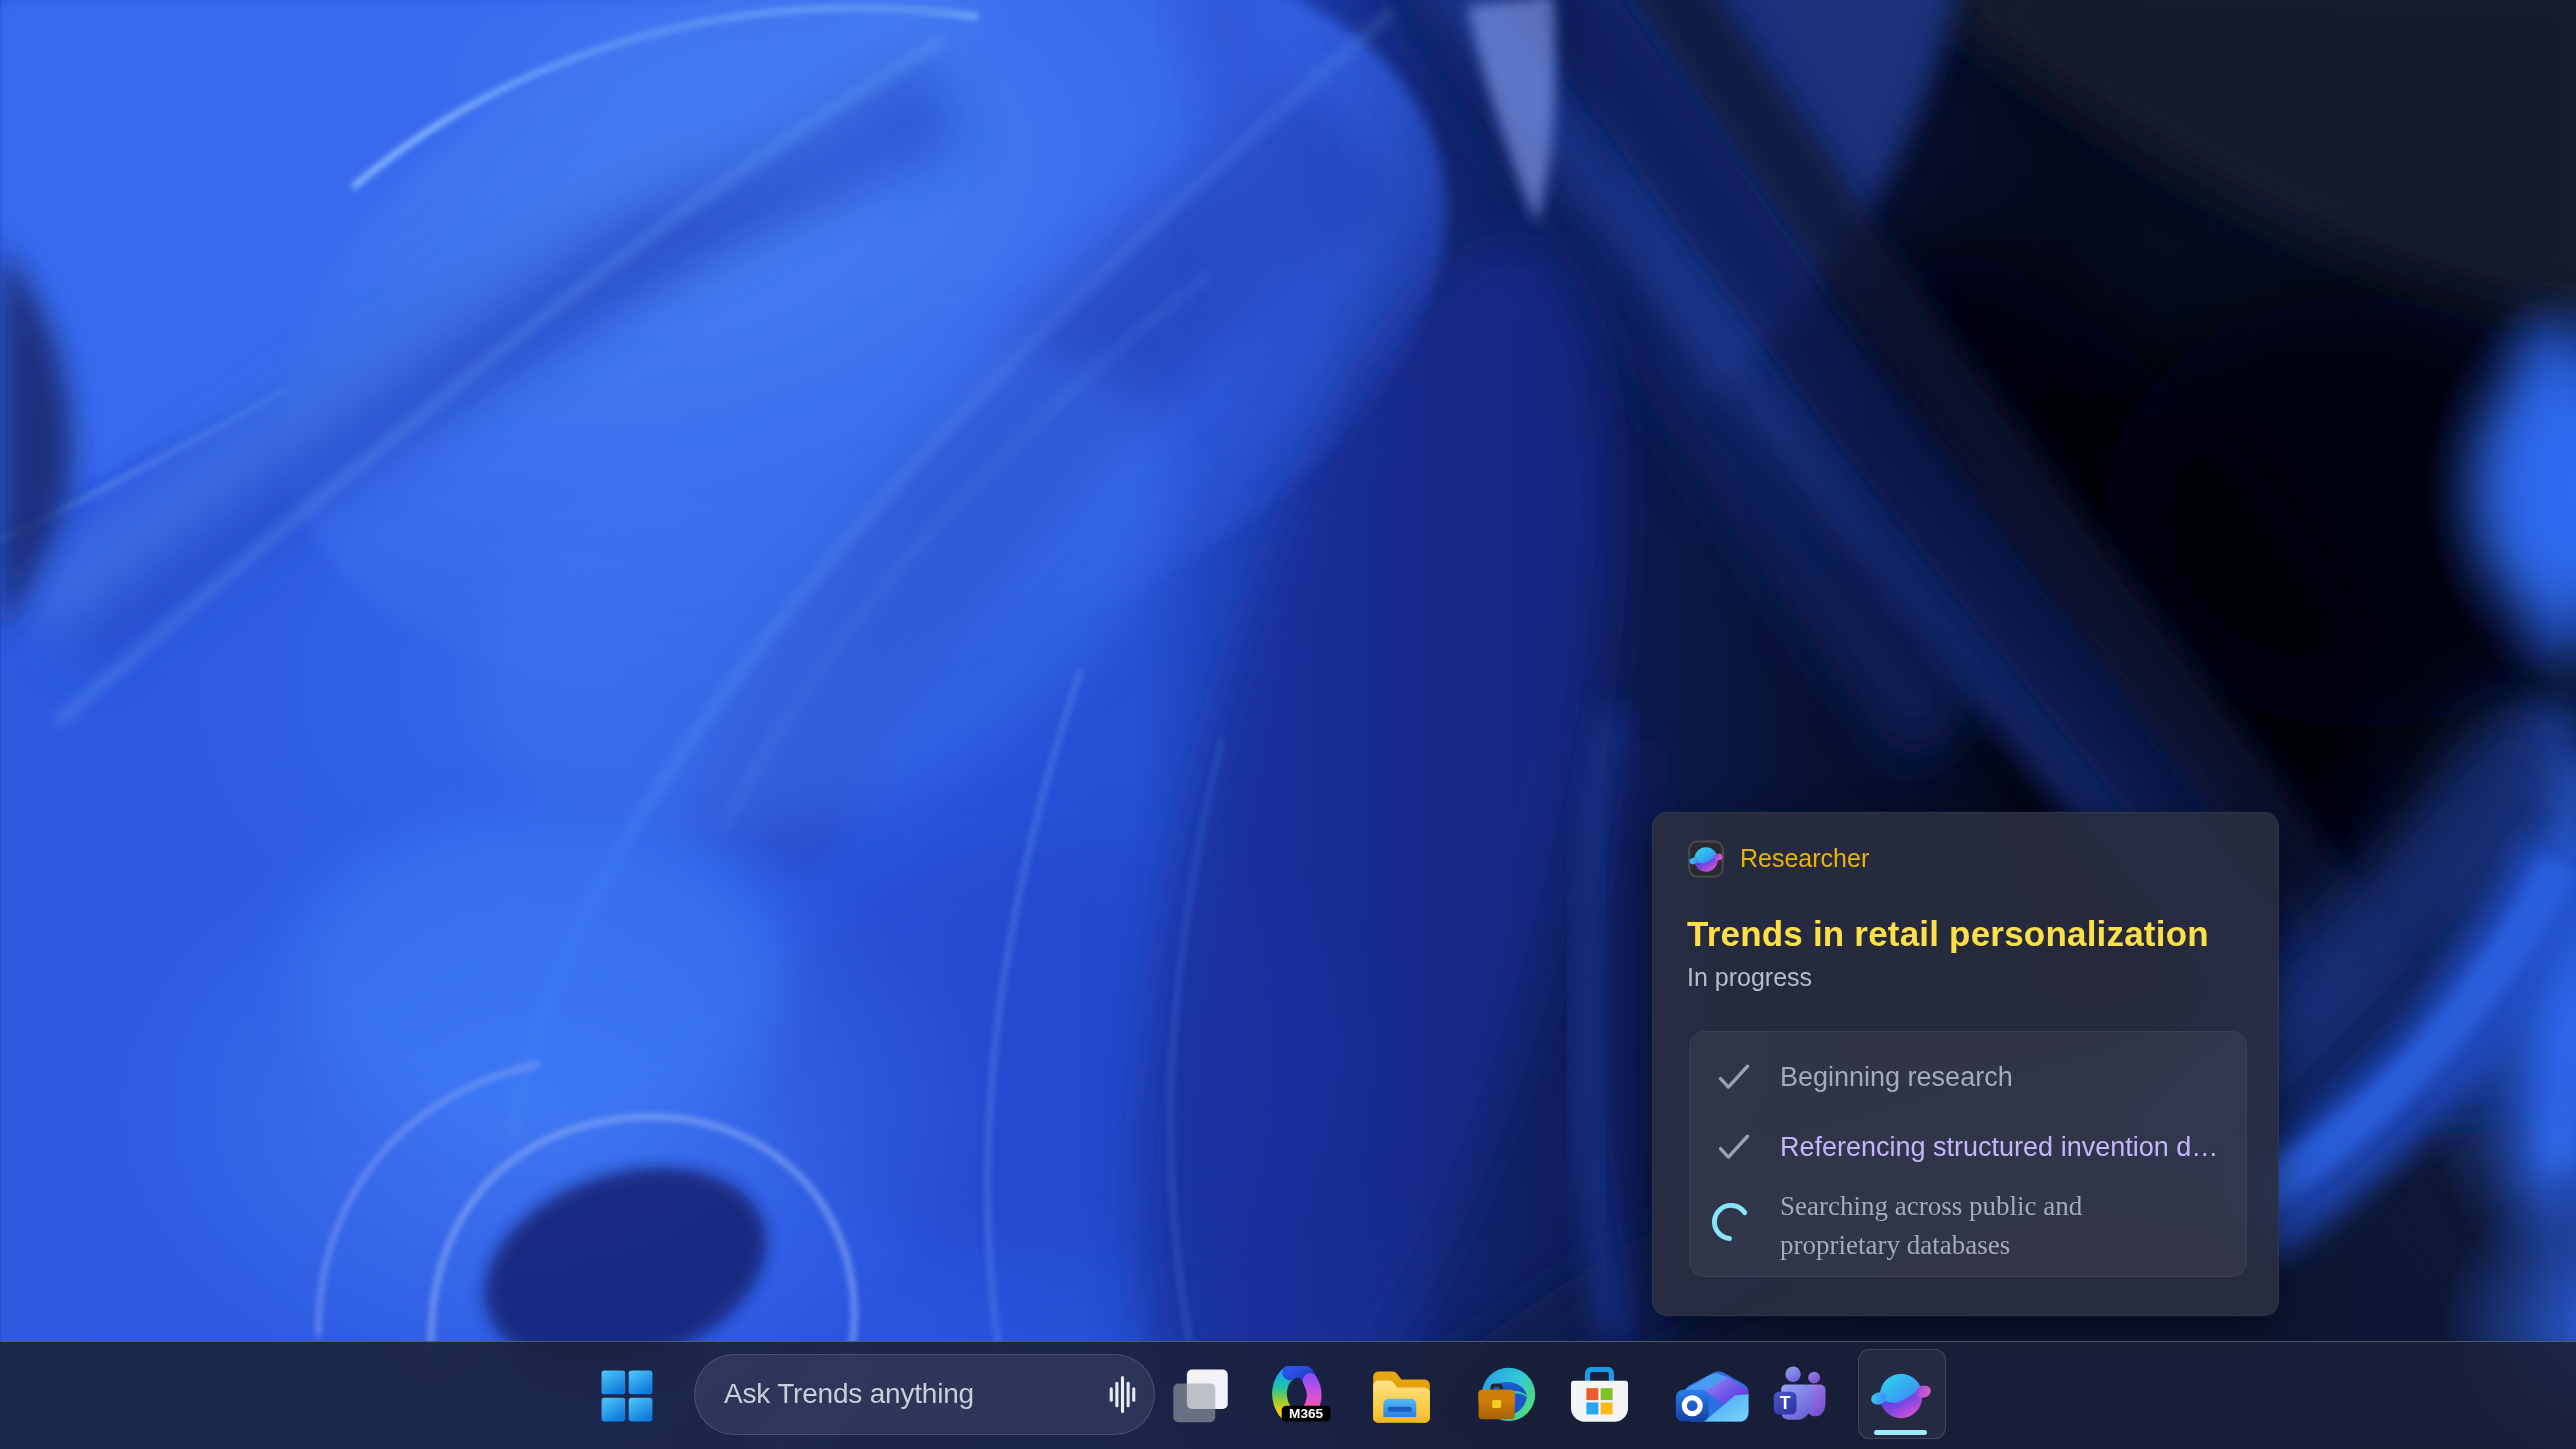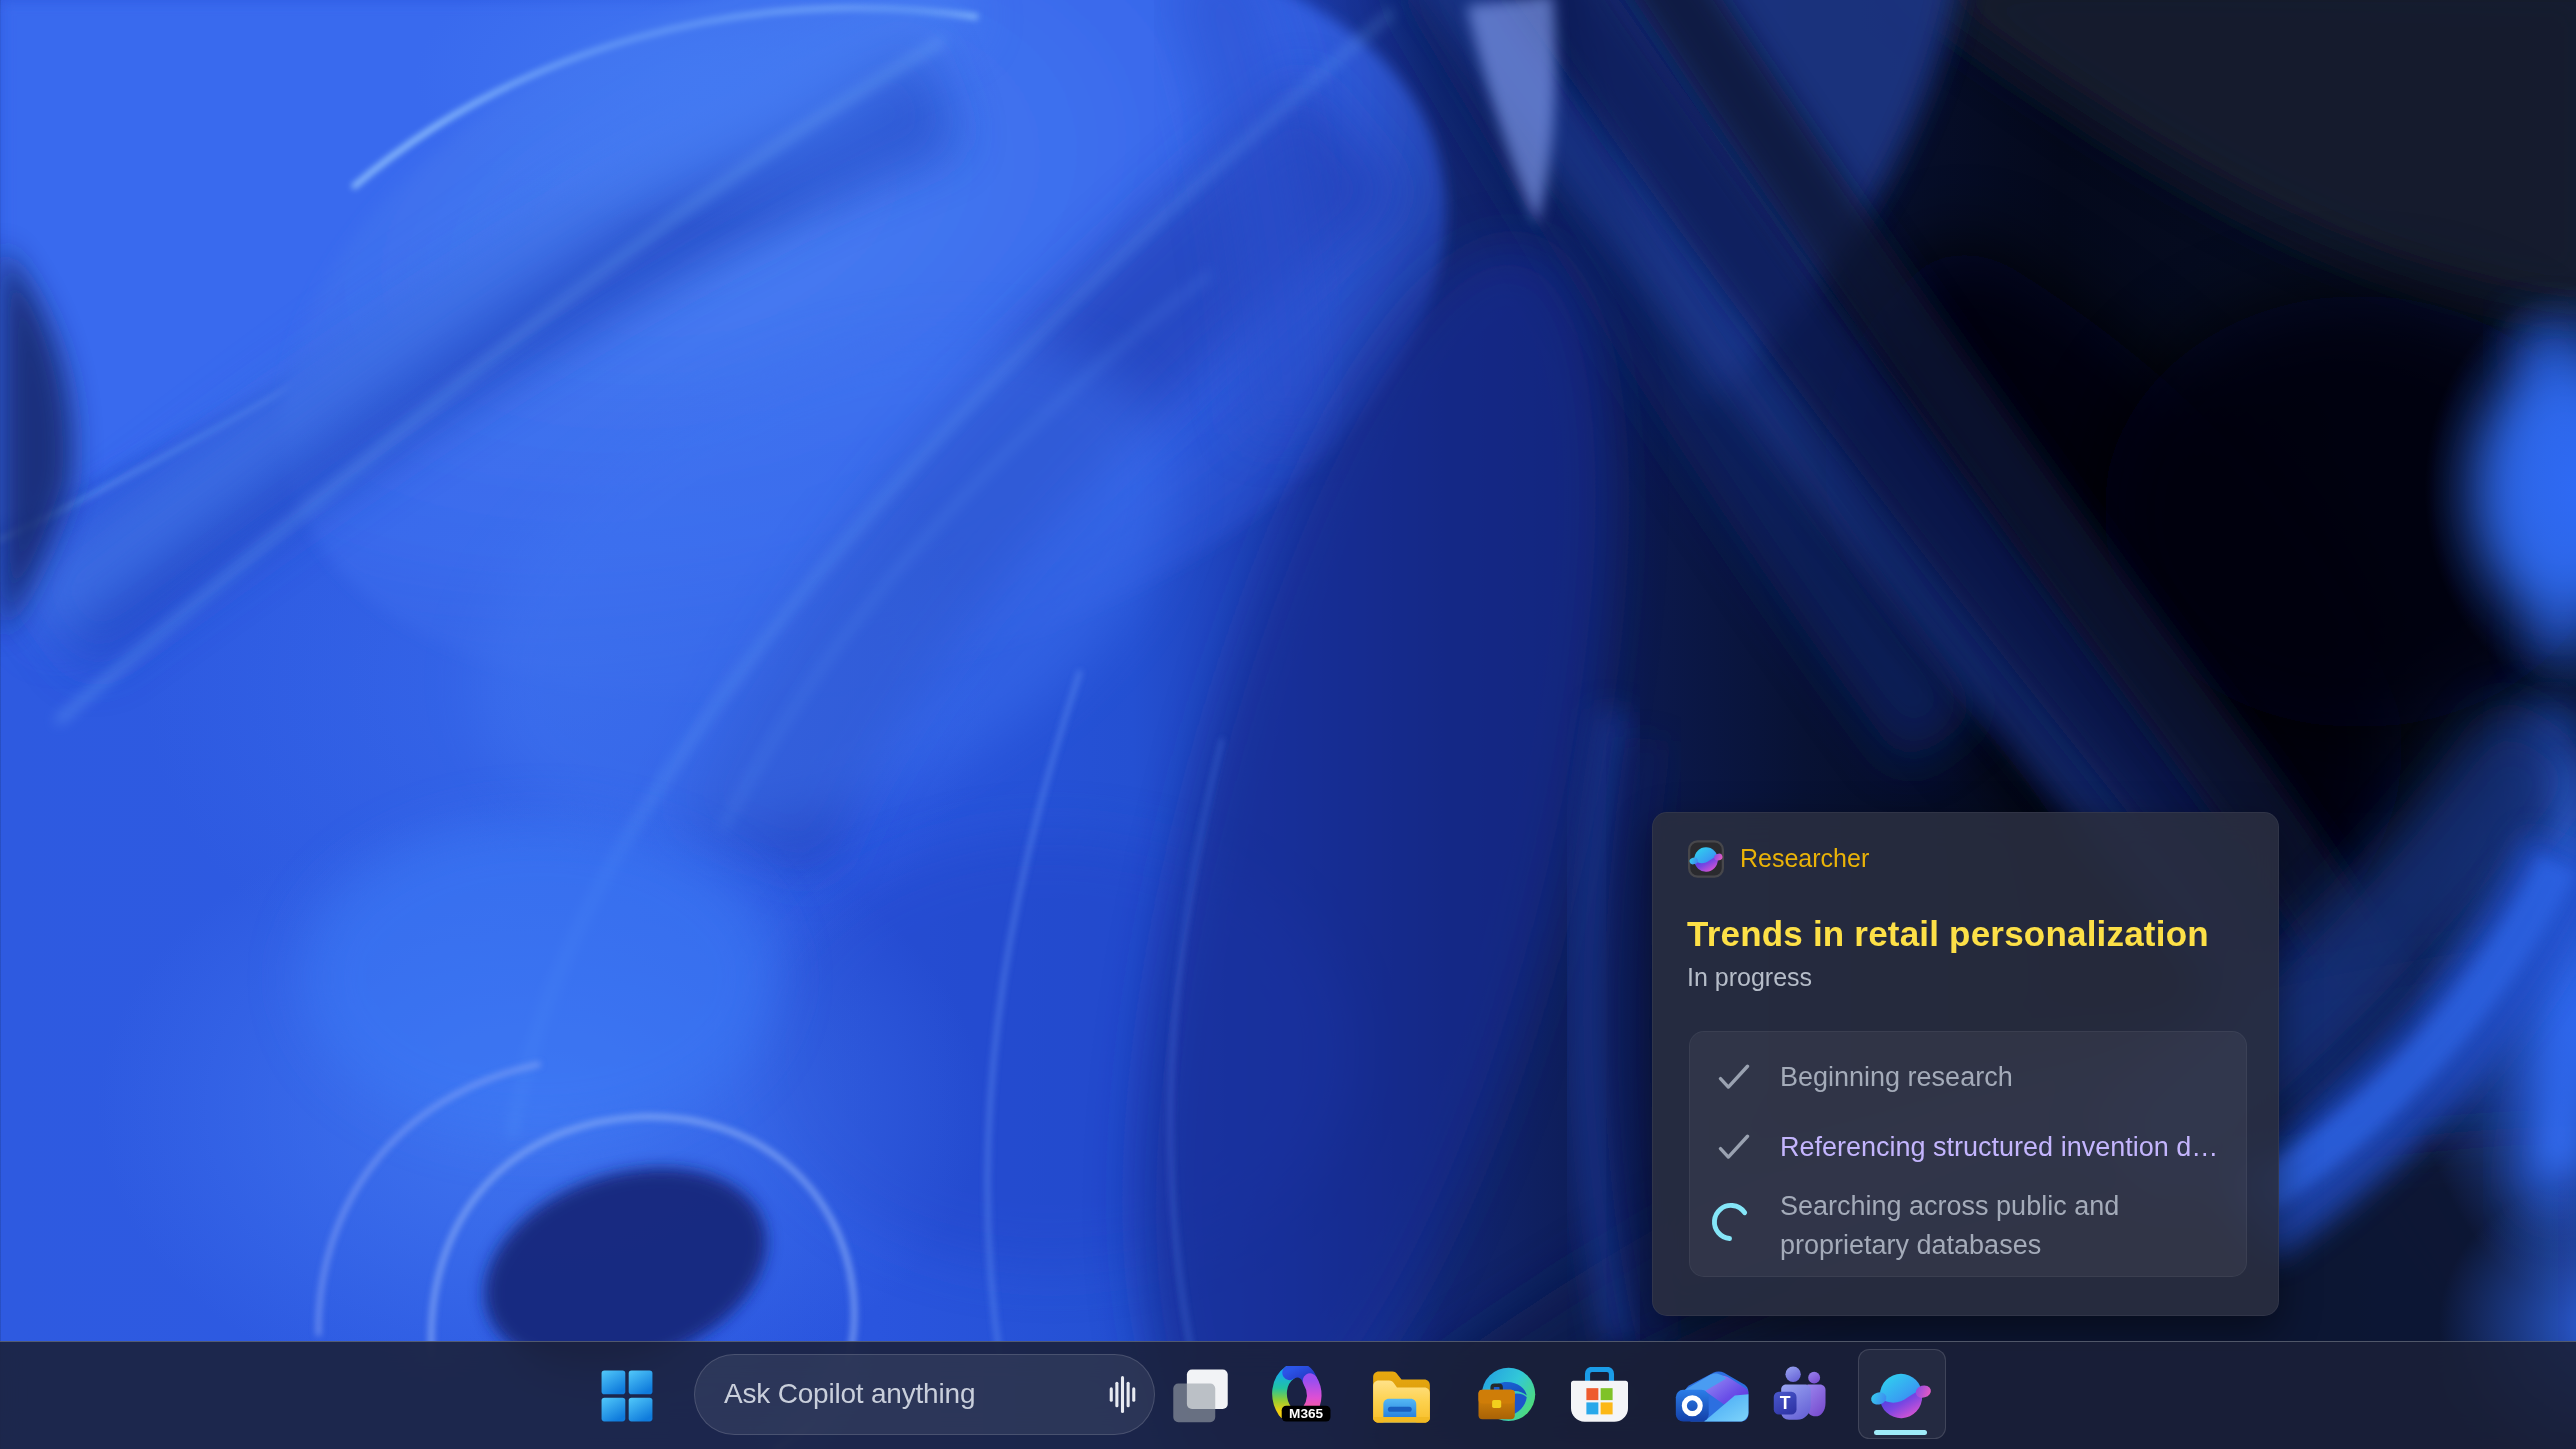--- a/index.html
+++ b/index.html
@@ -151,39 +151,39 @@
   <path d="M4,26 L18,41 L52,4" stroke="#9aa2b1" stroke-width="6" fill="none" stroke-linecap="round" stroke-linejoin="round"></path>
 </svg>
 <svg class="abs" style="left:1718px;top:1134px;" width="32" height="27" viewBox="0 0 56 48">
   <path d="M4,26 L18,41 L52,4" stroke="#9aa2b1" stroke-width="6" fill="none" stroke-linecap="round" stroke-linejoin="round"></path>
 </svg>
 <svg class="abs" style="left:1711px;top:1202px;" width="40" height="40" viewBox="0 0 70 70">
   <circle cx="35" cy="35" r="29" transform="rotate(95 35 35)" stroke="#85e6f8" stroke-width="8.5" fill="none" stroke-linecap="round" stroke-dasharray="116 200"></circle>
 </svg>
 <div class="abs" style="left:1780px;top:1062px;font-size:27px;color:#a4abb9;">Beginning research</div>
 <div class="abs" style="left:1780px;top:1132px;font-size:27px;color:#c4b5fd;">Referencing structured invention d…</div>
-<div class="abs" style="left:1780px;top:1187px;font-size:27px;line-height:39px;color:#a4abb9;">Searching across public and<br>proprietary databases</div>
+<div class="abs" style="left:1780px;top:1187px;font-size:27px;line-height:39px;color:#a4abb9;font-family:Liberation Serif, serif;">Searching across public and<br>proprietary databases</div>
 
 <div class="abs" style="left:0;top:1341px;width:2576px;height:108px;background:rgba(26,32,56,0.88);backdrop-filter:blur(19.3px);border-top:1.7px solid rgba(128,134,146,0.55);box-sizing:border-box;"></div>
 
 <svg class="abs" style="left:601px;top:1370px;" width="52" height="52" viewBox="0 0 92 92">
   <defs>
     <linearGradient id="gWin" x1="0" y1="0" x2="0.6" y2="1">
       <stop offset="0" stop-color="#52c9fa"></stop>
         <stop offset="1" stop-color="#0f7bdc"></stop>
     </linearGradient>
   </defs>
   <rect x="1" y="1" width="42" height="42" rx="5" fill="url(#gWin)"></rect>
   <rect x="49" y="1" width="42" height="42" rx="5" fill="url(#gWin)"></rect>
   <rect x="1" y="49" width="42" height="42" rx="5" fill="url(#gWin)"></rect>
   <rect x="49" y="49" width="42" height="42" rx="5" fill="url(#gWin)"></rect>
 </svg>
 
 <div class="abs" style="left:694px;top:1354px;width:461px;height:81px;border-radius:41px;background:rgba(255,255,255,0.075);border:1.1px solid rgba(255,255,255,0.14);box-sizing:border-box;"></div>
-<div class="abs" style="left:724px;top:1378px;font-size:28px;letter-spacing:-0.2px;color:#c9cfdb;">Ask Copilot anything</div>
+<div class="abs" style="left:724px;top:1378px;font-size:28px;letter-spacing:-0.2px;color:#c9cfdb;">Ask Trends anything</div>
 <svg class="abs" style="left:1109px;top:1374px;" width="27" height="41" viewBox="0 0 48 72">
   <g stroke="#e8ebf2" stroke-width="5.5" stroke-linecap="round">
     <line x1="4" y1="26" x2="4" y2="46"></line>
     <line x1="14" y1="16" x2="14" y2="56"></line>
     <line x1="24" y1="6" x2="24" y2="66"></line>
     <line x1="34" y1="16" x2="34" y2="56"></line>
     <line x1="44" y1="26" x2="44" y2="46"></line>
   </g>
 </svg>
 

